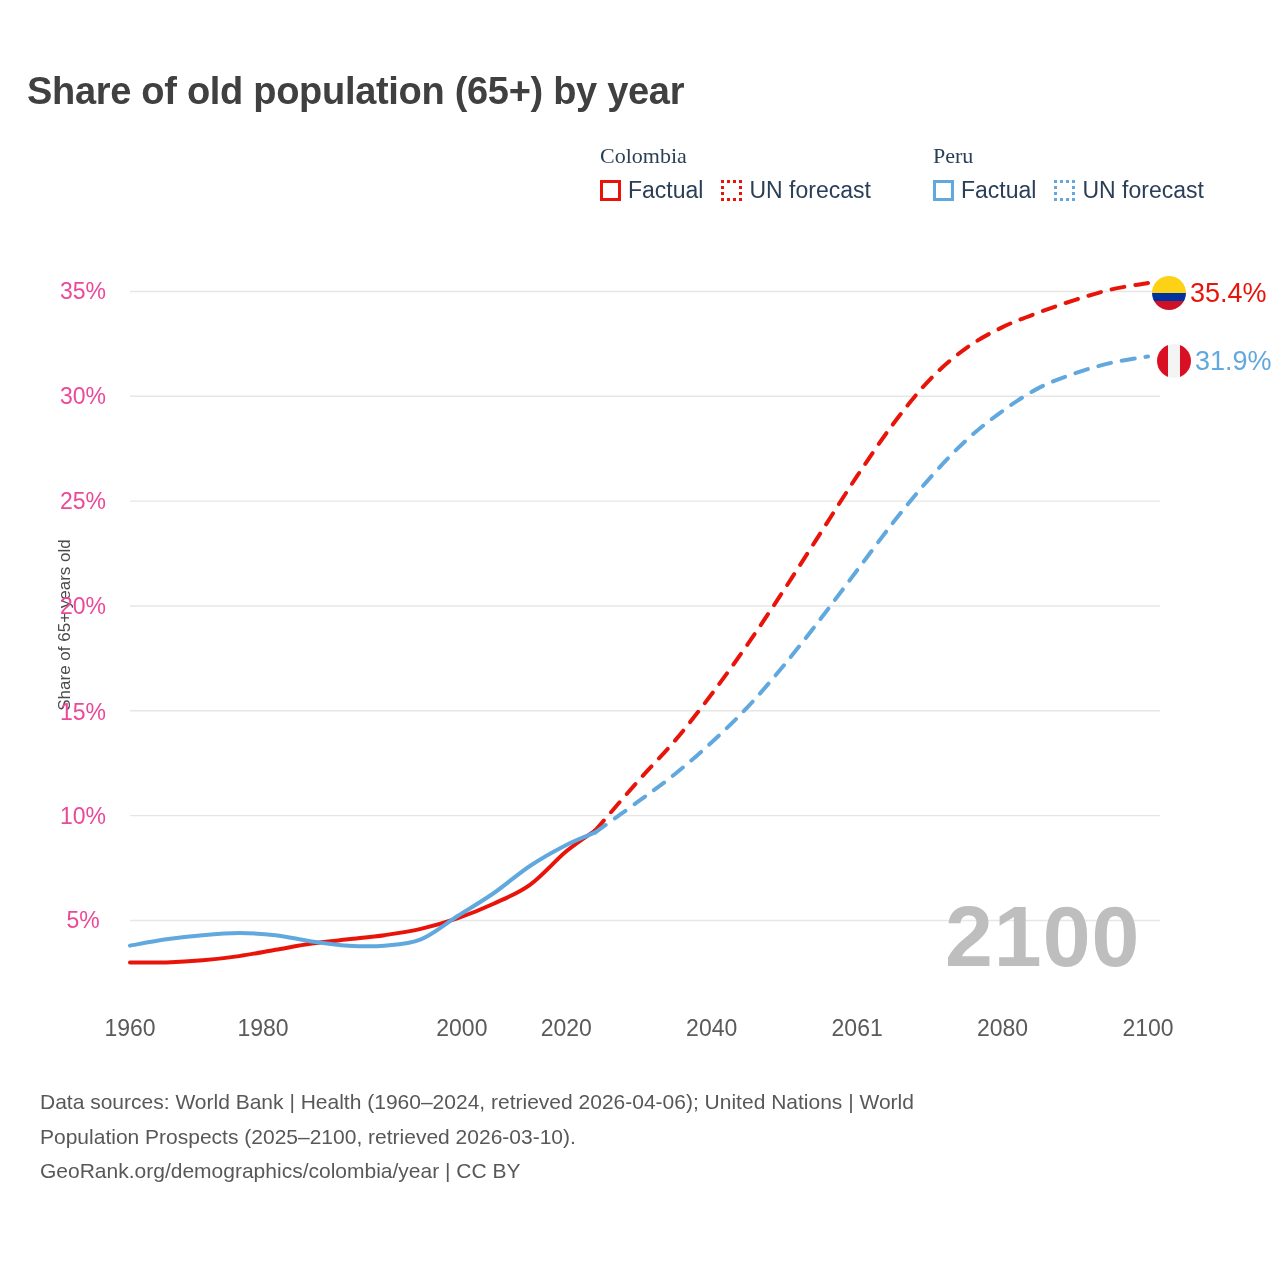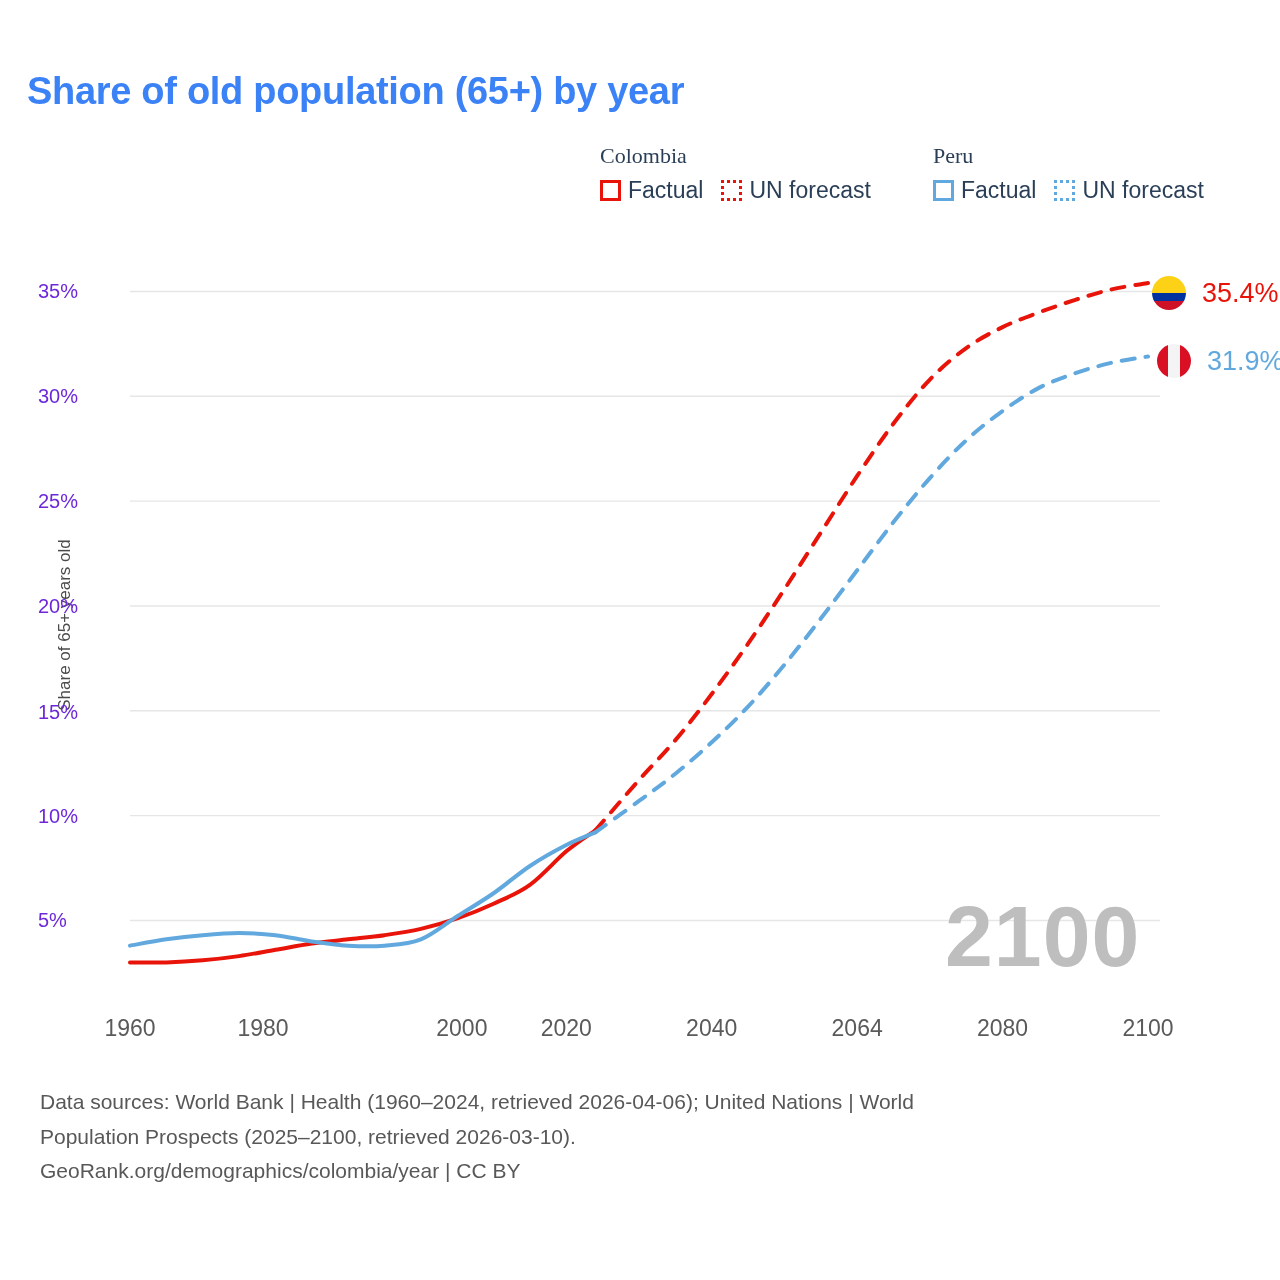--- a/index.html
+++ b/index.html
@@ -20,21 +20,21 @@
     inset: 0;
   }
 
   
   .title {
     position: absolute;
     left: 27px;
     top: 70px;
     font-size: 38px;
     font-weight: bold;
-    color: #3b82f6;
+    color: #404040;
     letter-spacing: -0.3px;
     white-space: nowrap;
   }
 
   
   .legend {
     position: absolute;
     top: 143px;
     left: 600px;
     width: 660px;
@@ -101,23 +101,23 @@
     width: 220px;
     text-align: center;
     transform: rotate(-90deg);
     font-size: 17px;
     color: #4A4A4A;
     white-space: nowrap;
   }
   .ytick {
     position: absolute;
     right: 1152px;
-    text-align: left;
-    font-size: 20px;
-    color: #6d28d9;
+    text-align: center;
+    font-size: 23px;
+    color: #ec4899;
     width: 90px;
     transform: translateY(-50%);
   }
   .xtick {
     position: absolute;
     top: 1015px;
     font-size: 23px;
     color: #5A5A5A;
     transform: translateX(-50%);
     white-space: nowrap;
@@ -133,21 +133,21 @@
     color: #BEBEBE;
     letter-spacing: 1px;
     line-height: 1;
   }
 
   
   .endlabel {
     position: absolute;
     display: flex;
     align-items: center;
-    gap: 16px;
+    gap: 4px;
   }
   .endlabel.colombia { left: 1152px; top: 276px; }
   .endlabel.peru     { left: 1157px; top: 344px; }
   .flag {
     width: 34px;
     height: 34px;
     border-radius: 50%;
     overflow: hidden;
     flex: none;
     position: relative;
@@ -253,21 +253,21 @@
         <div class="ytick" style="top: 501.129px;">25%</div>
         <div class="ytick" style="top: 396.29px;">30%</div>
         <div class="ytick" style="top: 291.452px;">35%</div>
       </div>
     <div id="xticks">
         <div class="xtick" style="left: 130px;">1960</div>
         <div class="xtick" style="left: 263px;">1980</div>
         <div class="xtick" style="left: 420.857px; margin-left: 41px;">2000</div>
         <div class="xtick" style="left: 566.286px;">2020</div>
         <div class="xtick" style="left: 711.714px;">2040</div>
-        <div class="xtick" style="left: 857.143px;">2064</div>
+        <div class="xtick" style="left: 857.143px;">2061</div>
         <div class="xtick" style="left: 1002.57px;">2080</div>
         <div class="xtick" style="left: 1148px;">2100</div>
       </div>
 
     <div class="endlabel colombia">
       <span class="flag flag-co"></span>
       <span class="endvalue red">35.4%</span>
     </div>
     <div class="endlabel peru">
       <span class="flag flag-pe"></span>

